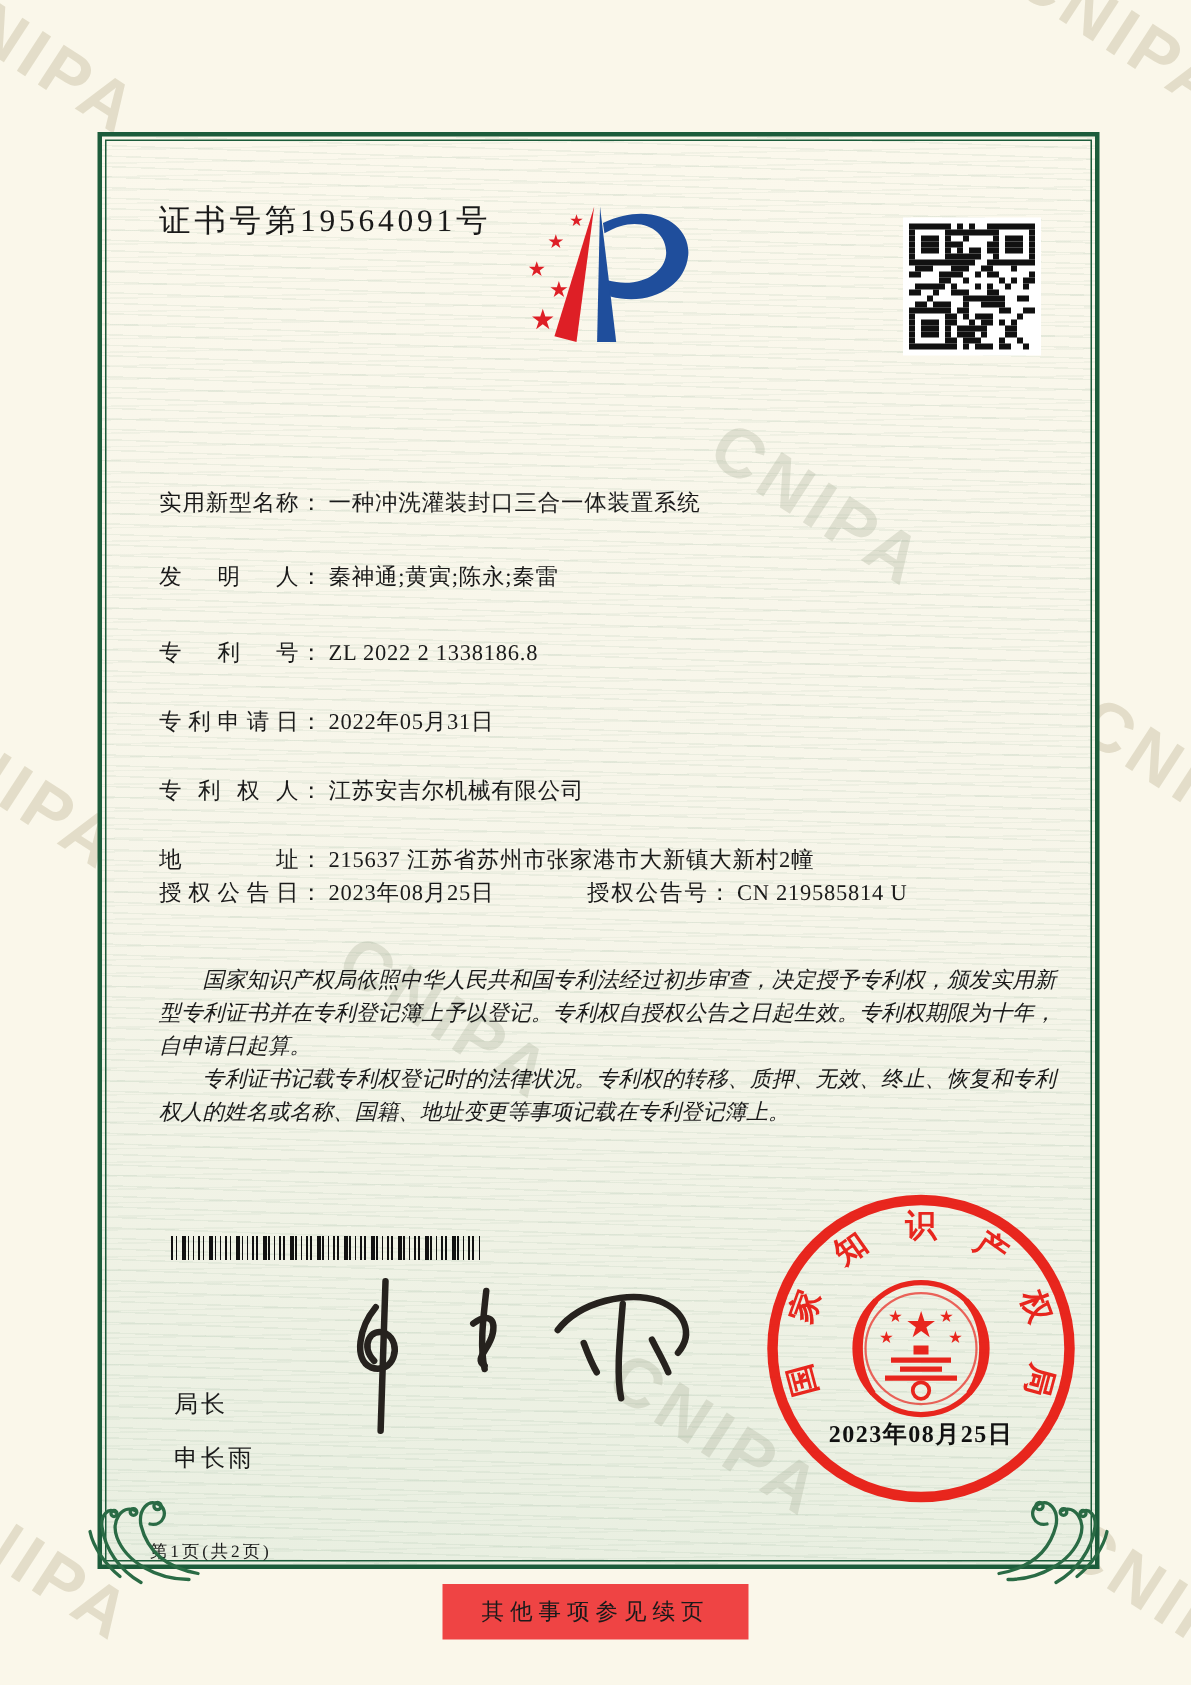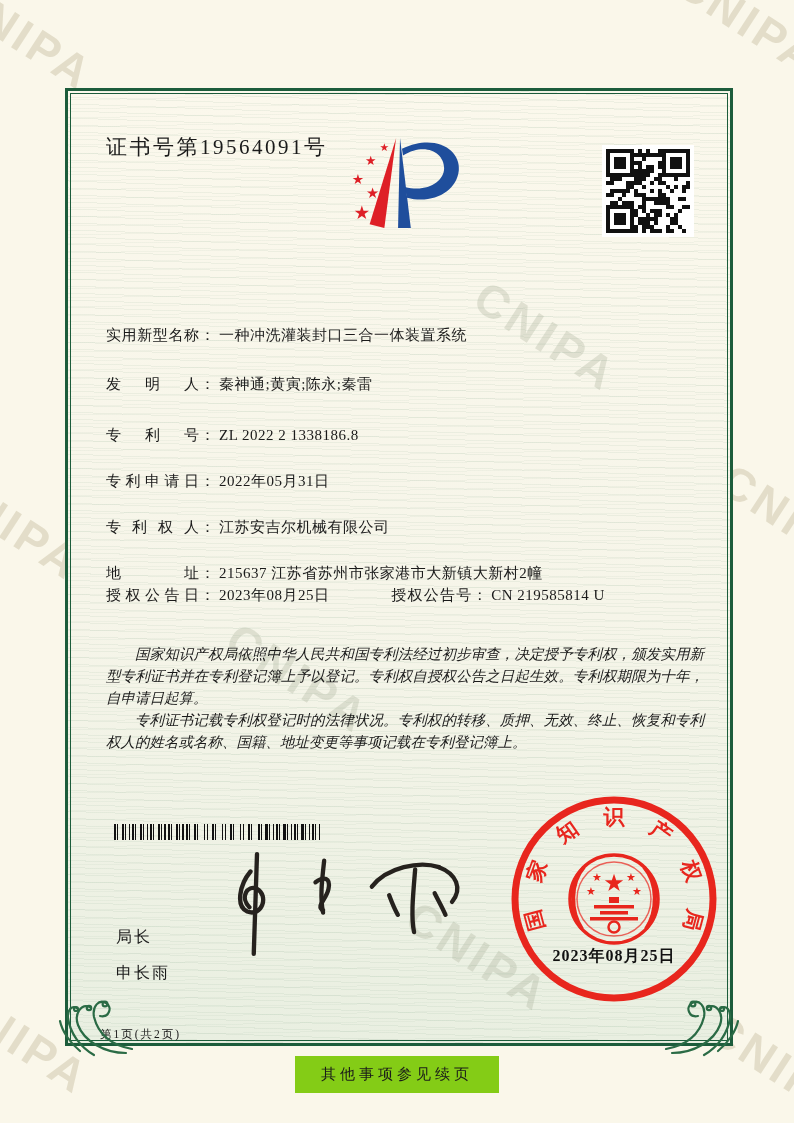--- a/index.html
+++ b/index.html
@@ -65,21 +65,21 @@
   #signer{position:absolute;left:48px;top:828px;z-index:3;font-size:16px;letter-spacing:2px;line-height:36px;}
   #signature{position:absolute;left:150px;top:758px;width:260px;height:110px;z-index:3;}
   #seal{position:absolute;left:440px;top:702px;width:212px;height:212px;z-index:4;}
   #seal svg{opacity:.93;}
   #seal-date{position:absolute;left:440px;top:855px;width:212px;text-align:center;
     font-size:16px;letter-spacing:1px;color:#111;z-index:5;font-weight:bold;}
   #page-info{position:absolute;left:0;top:936px;width:100%;text-align:left;
     font-size:11.5px;letter-spacing:2px;z-index:3;margin-left:32px;}
   #cont-note{
     position:absolute;left:50%;top:1056px;transform:translateX(-50%);
-    background:#84cc16;padding:9px 26px;font-size:15px;letter-spacing:4px;z-index:3;
+    background:#ef4444;padding:9px 26px;font-size:15px;letter-spacing:4px;z-index:3;
   }
 </style>
 </head>
 <body>
 
 <div class="wm" style="left:-58px;top:8px;">CNIPA</div>
 <div class="wm" style="left:668px;top:-6px;">CNIPA</div>
 <div class="wm" style="left:-70px;top:498px;">CNIPA</div>
 <div class="wm" style="left:712px;top:492px;">CNIPA</div>
 <div class="wm" style="left:-62px;top:1012px;">CNIPA</div>

